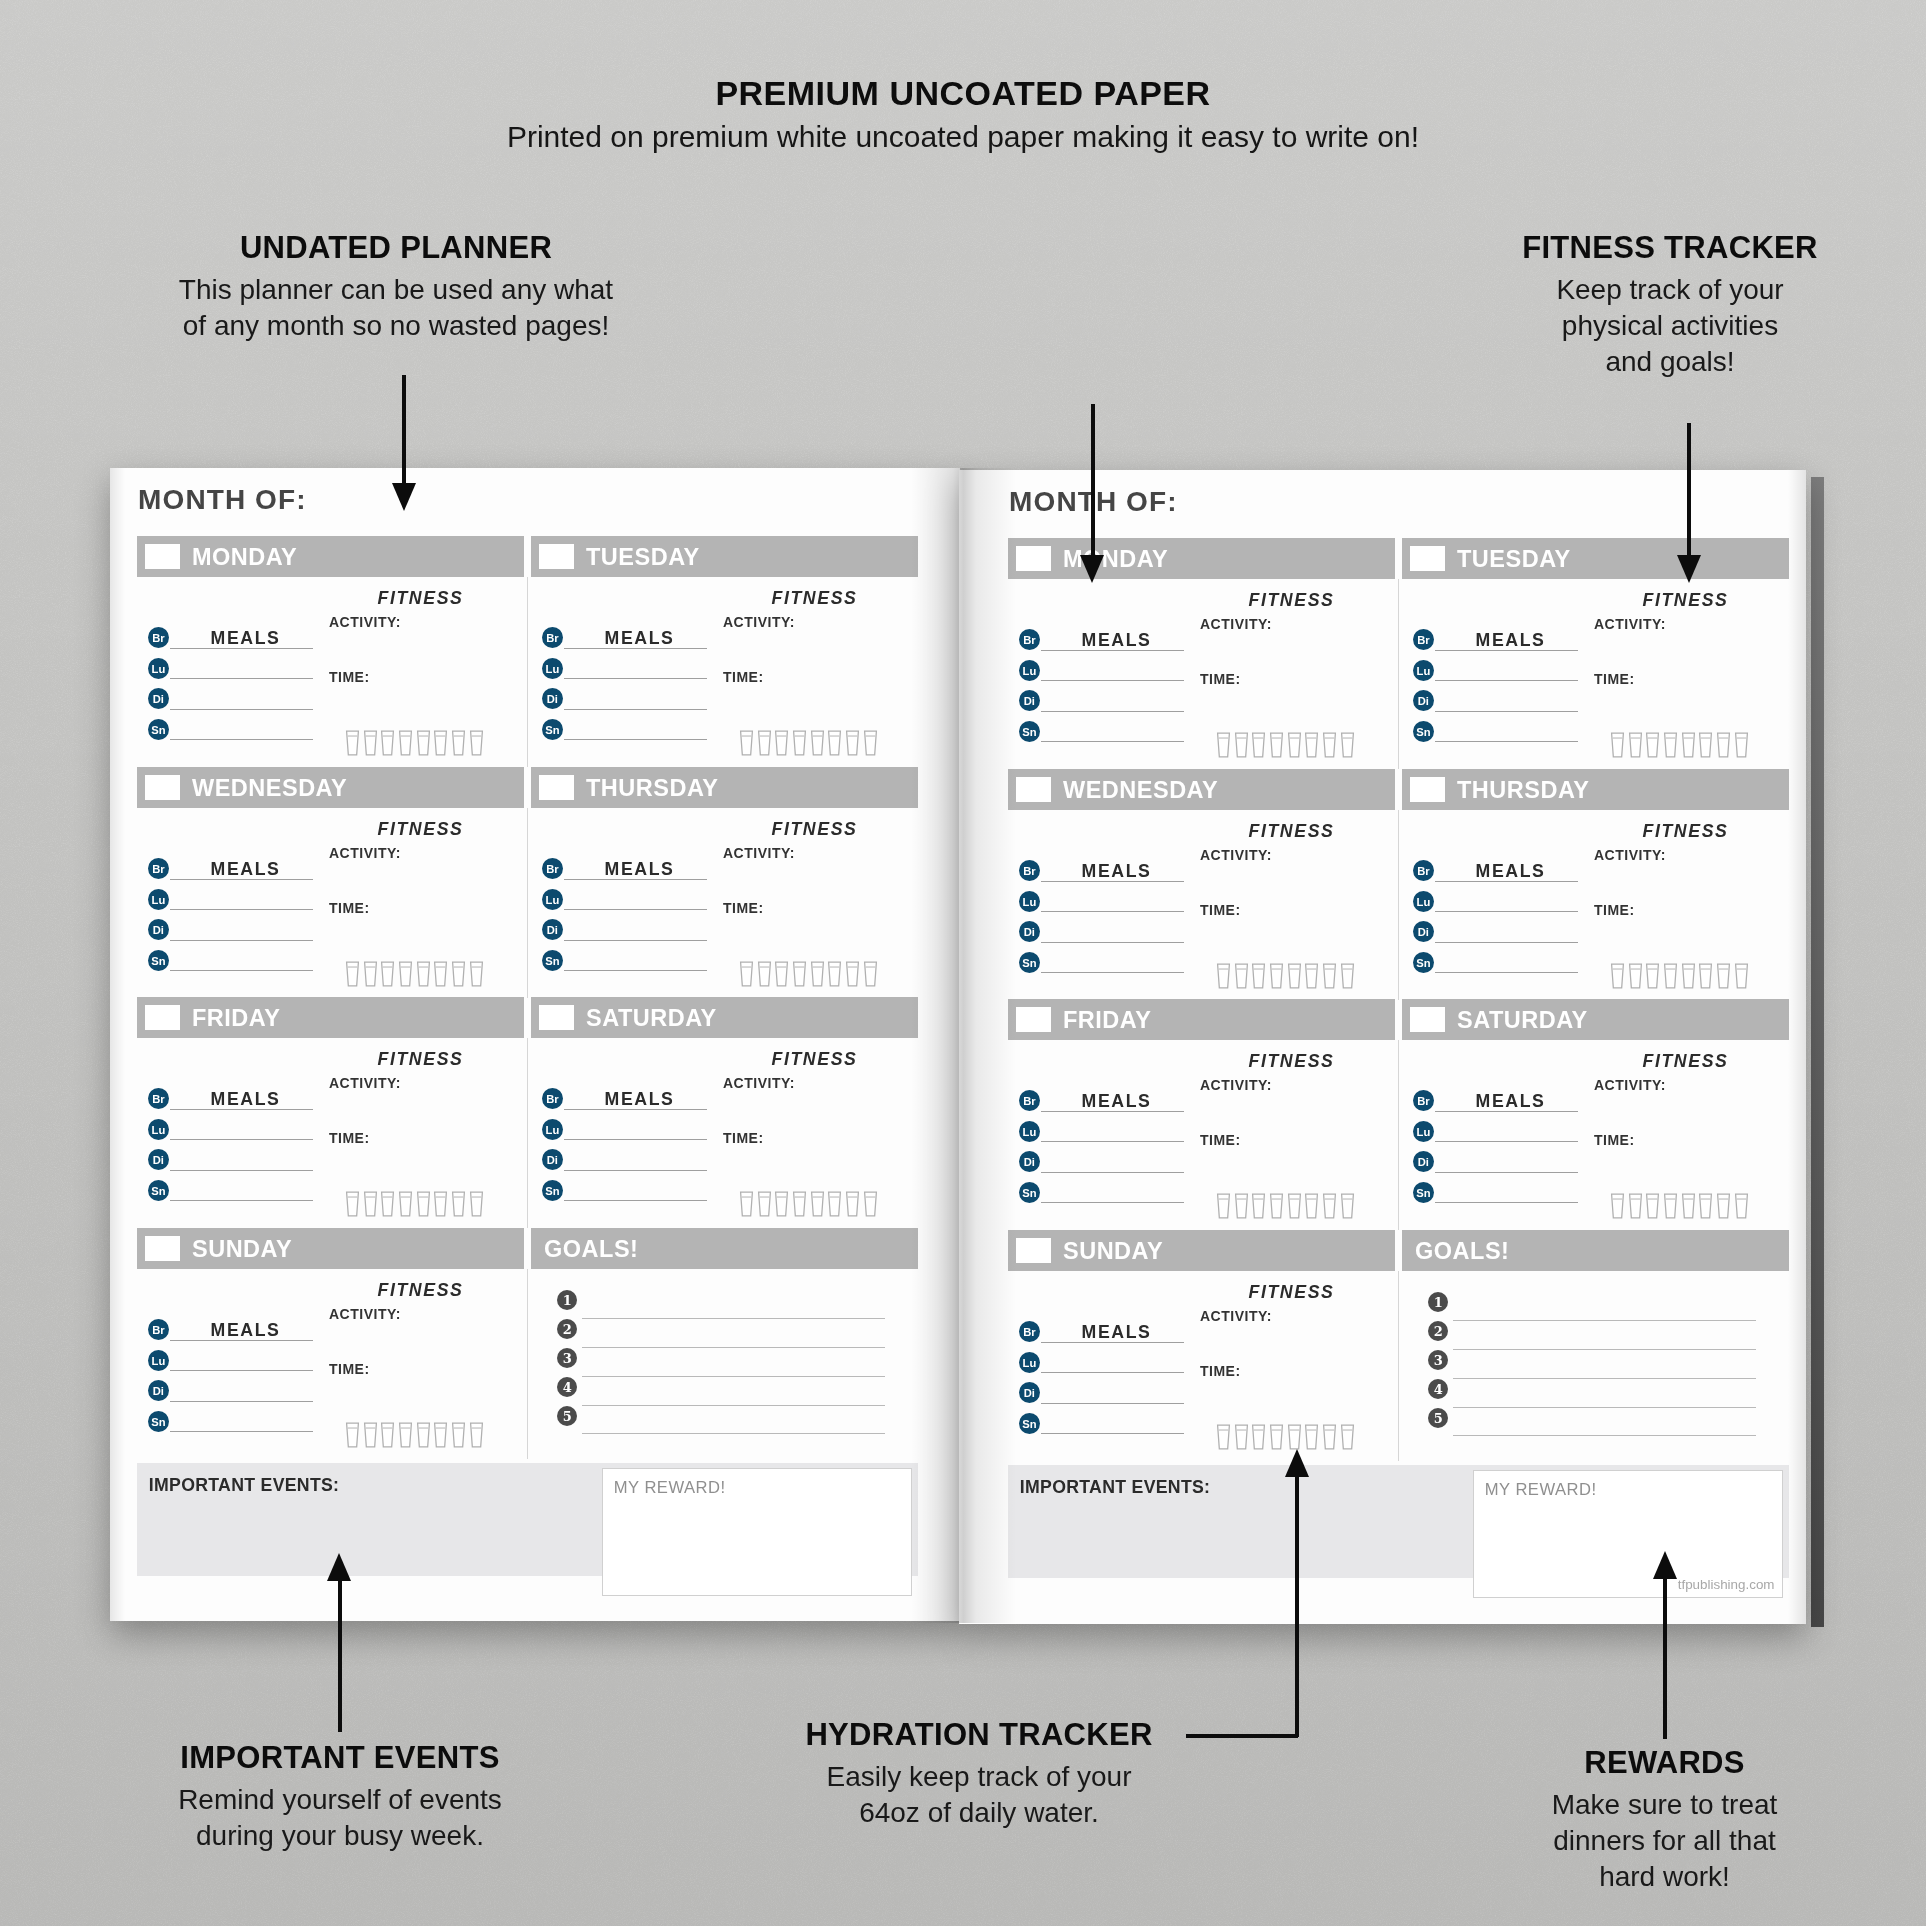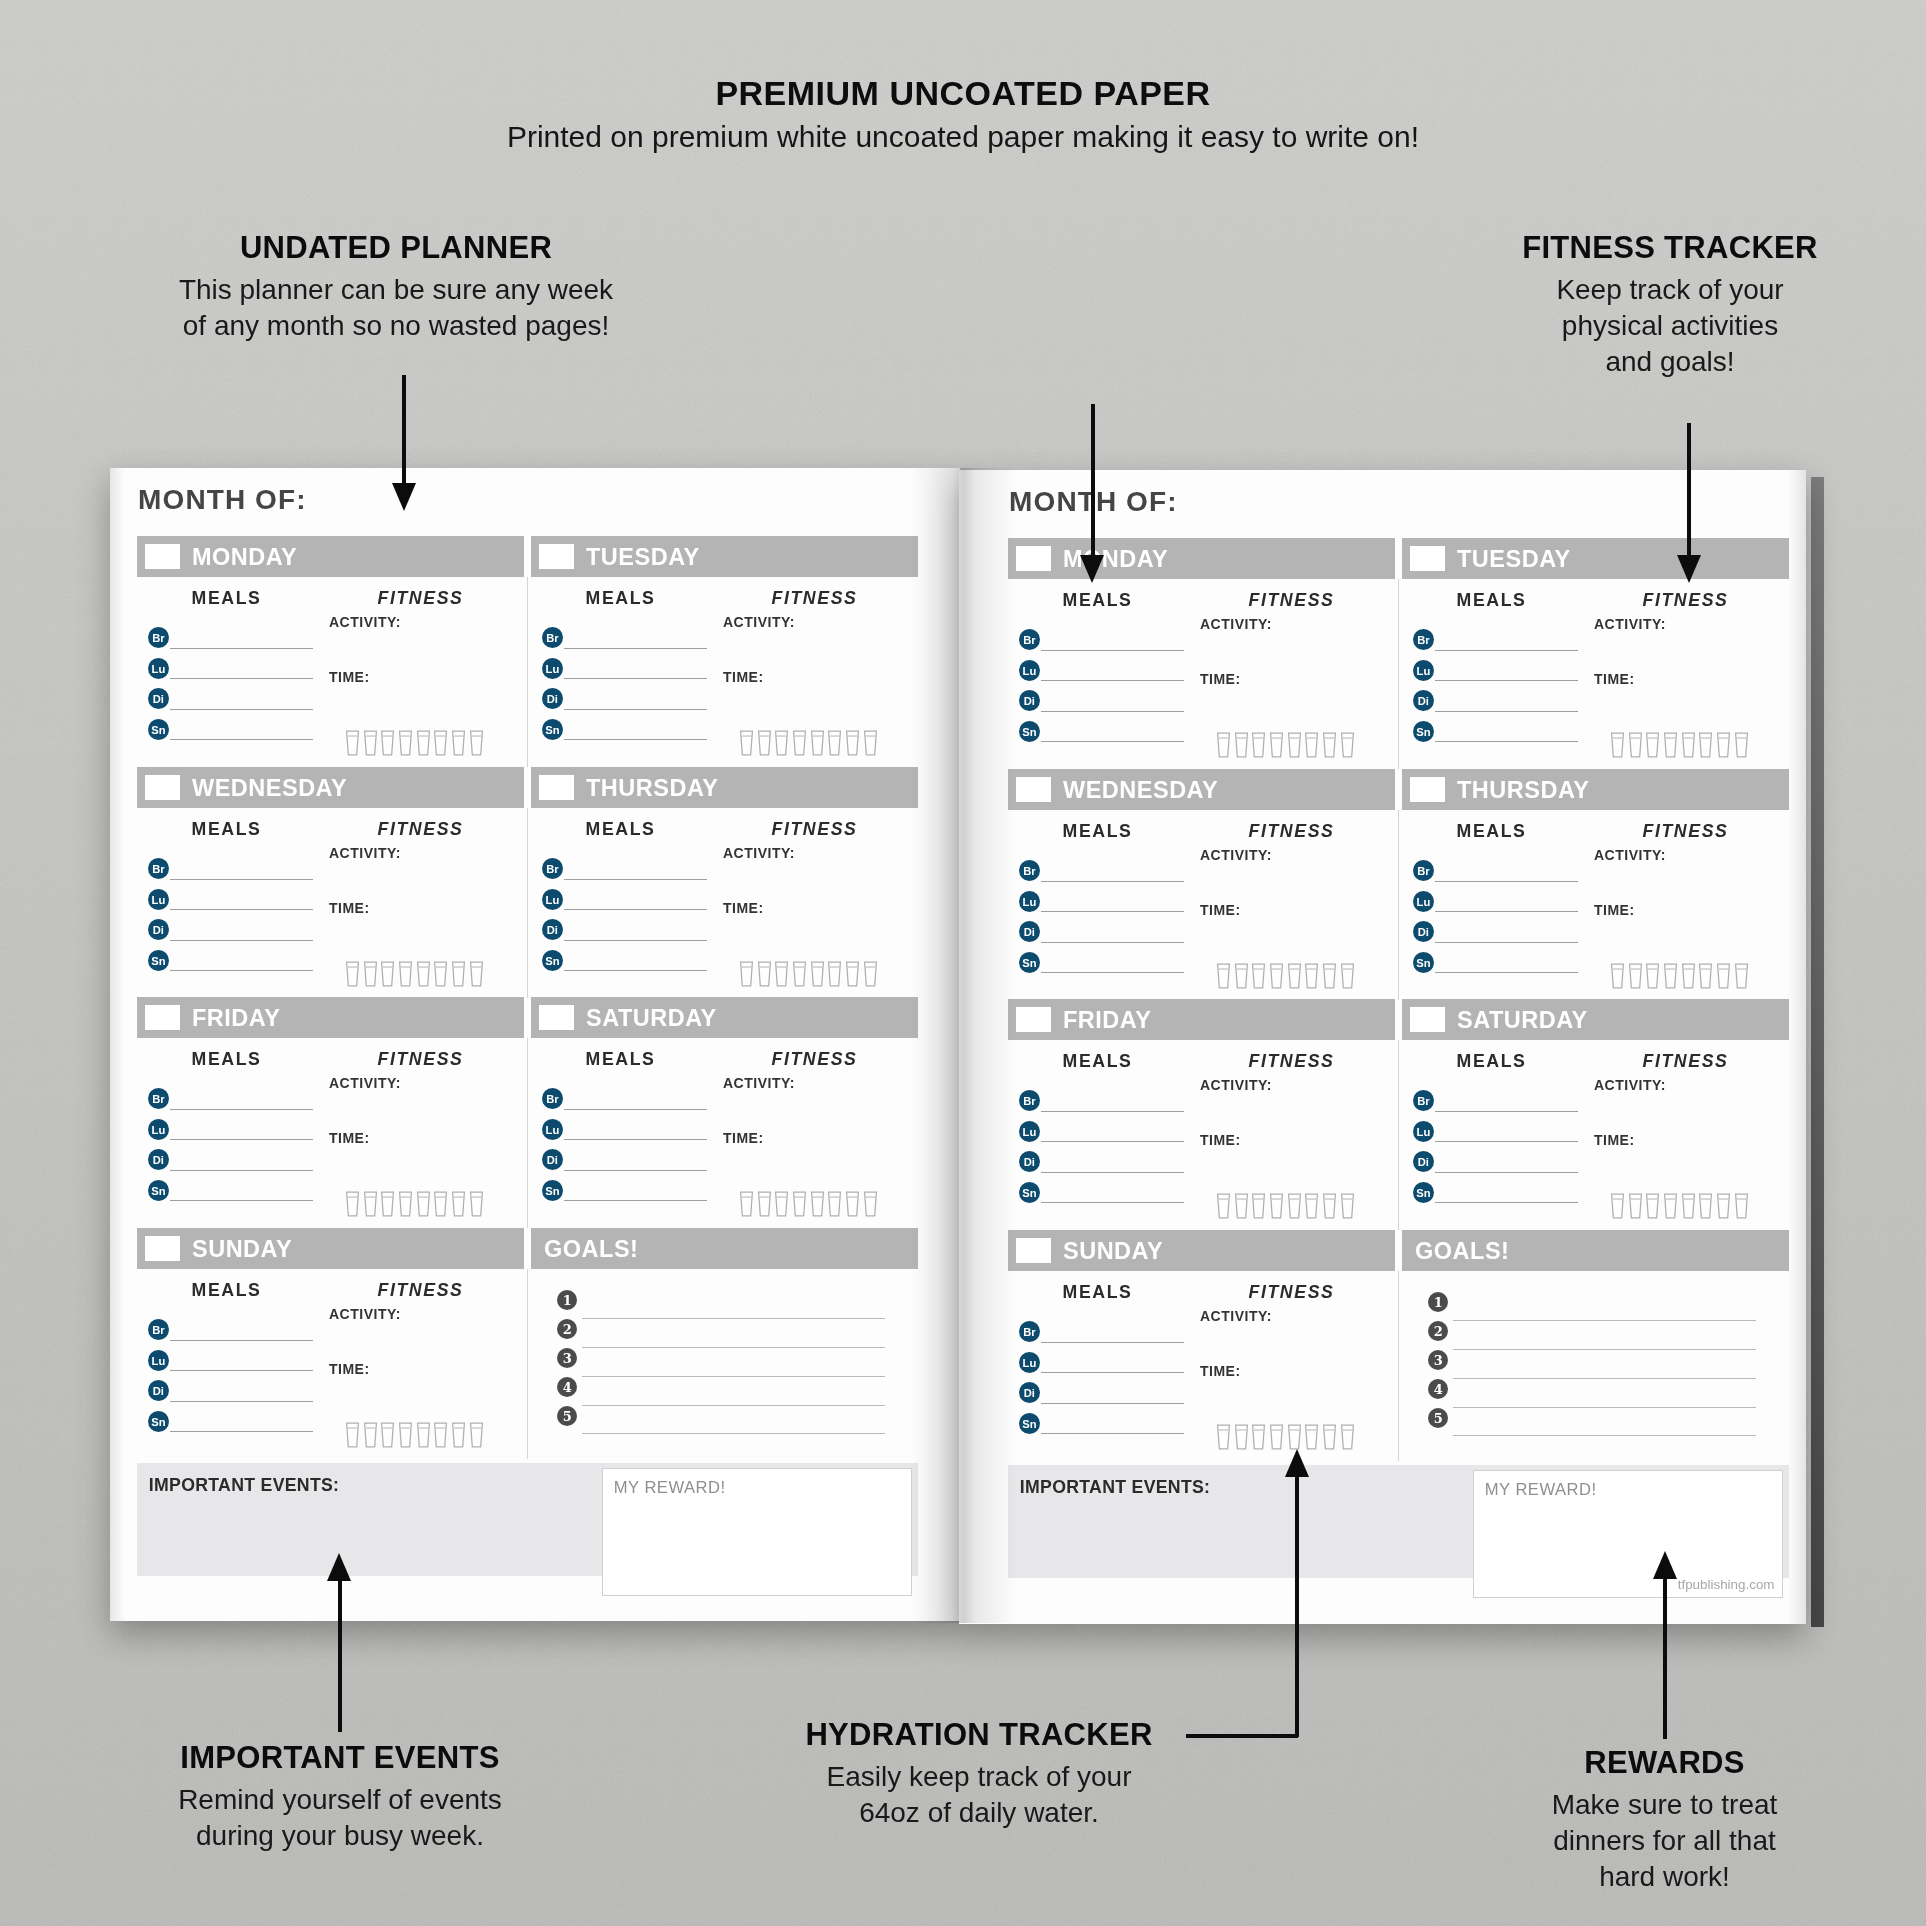--- a/index.html
+++ b/index.html
@@ -52,21 +52,21 @@
   .monthof{position:absolute;left:1.1px;top:16px;font-size:28px;font-weight:bold;letter-spacing:1.1px;color:#454545;}
   .dayrow{position:absolute;left:0;width:781px;height:199px;}
   .half{position:absolute;top:0;width:387px;height:231px;}
   .daybar{position:absolute;top:0;left:0;width:387px;height:41px;background:#b4b4b4;}
   .checkbox{position:absolute;left:7.5px;top:8px;width:35px;height:24.6px;background:#ffffff;}
   .daylabel{position:absolute;left:55px;top:50%;transform:translateY(-50%);
     font-size:23.5px;font-weight:bold;letter-spacing:0.5px;color:#ffffff;}
   .daylabel.goals{left:13px;}
   .colhead{position:absolute;top:52px;width:171px;text-align:center;
     font-size:17.7px;font-weight:bold;letter-spacing:1.6px;color:#2b2b2b;}
-  .colhead.meals{left:4px;}
+  .colhead.meals{left:23px;margin-top:40px;}
   .colhead.fitness{left:198px;font-style:italic;}
   .small-label{position:absolute;left:192px;font-size:14px;font-weight:bold;letter-spacing:0.5px;color:#333333;}
   .small-label.activity{top:78px;}
   .small-label.time{top:133px;}
   .mealcircle{position:absolute;left:10.7px;width:21.4px;height:21.4px;border-radius:50%;background:#0c4a6e;
     color:#ffffff;font-size:11.2px;font-weight:bold;display:flex;align-items:center;justify-content:center;}
   .mealline{position:absolute;left:33px;width:143px;height:1.1px;background:#9f9f9f;}
   .cups{position:absolute;left:208px;top:194px;display:flex;gap:2.7px;}
   .cup{width:15px;height:26px;display:block;}
   .divider{position:absolute;left:390px;top:41px;width:1.1px;height:190px;background:#d6d6d6;}
@@ -93,21 +93,21 @@
     </filter>
     <rect width="3600" height="3600" filter="url(#grainF)" opacity="0.16"></rect>
   </svg>
   <div class="vignette"></div>
 
   <div class="banner-title">PREMIUM UNCOATED PAPER</div>
   <div class="banner-sub">Printed on premium white uncoated paper making it easy to write on!</div>
 
   <div class="anno" id="anno-undated">
     <div class="t">UNDATED PLANNER</div>
-    <div class="b">This planner can be sure any week
+    <div class="b">This planner can be used any what
 of any month so no wasted pages!</div>
   </div>
   <div class="anno" id="anno-fitness">
     <div class="t">FITNESS TRACKER</div>
     <div class="b">Keep track of your
 physical activities
 and goals!</div>
   </div>
 
   <div class="anno" id="anno-events">

